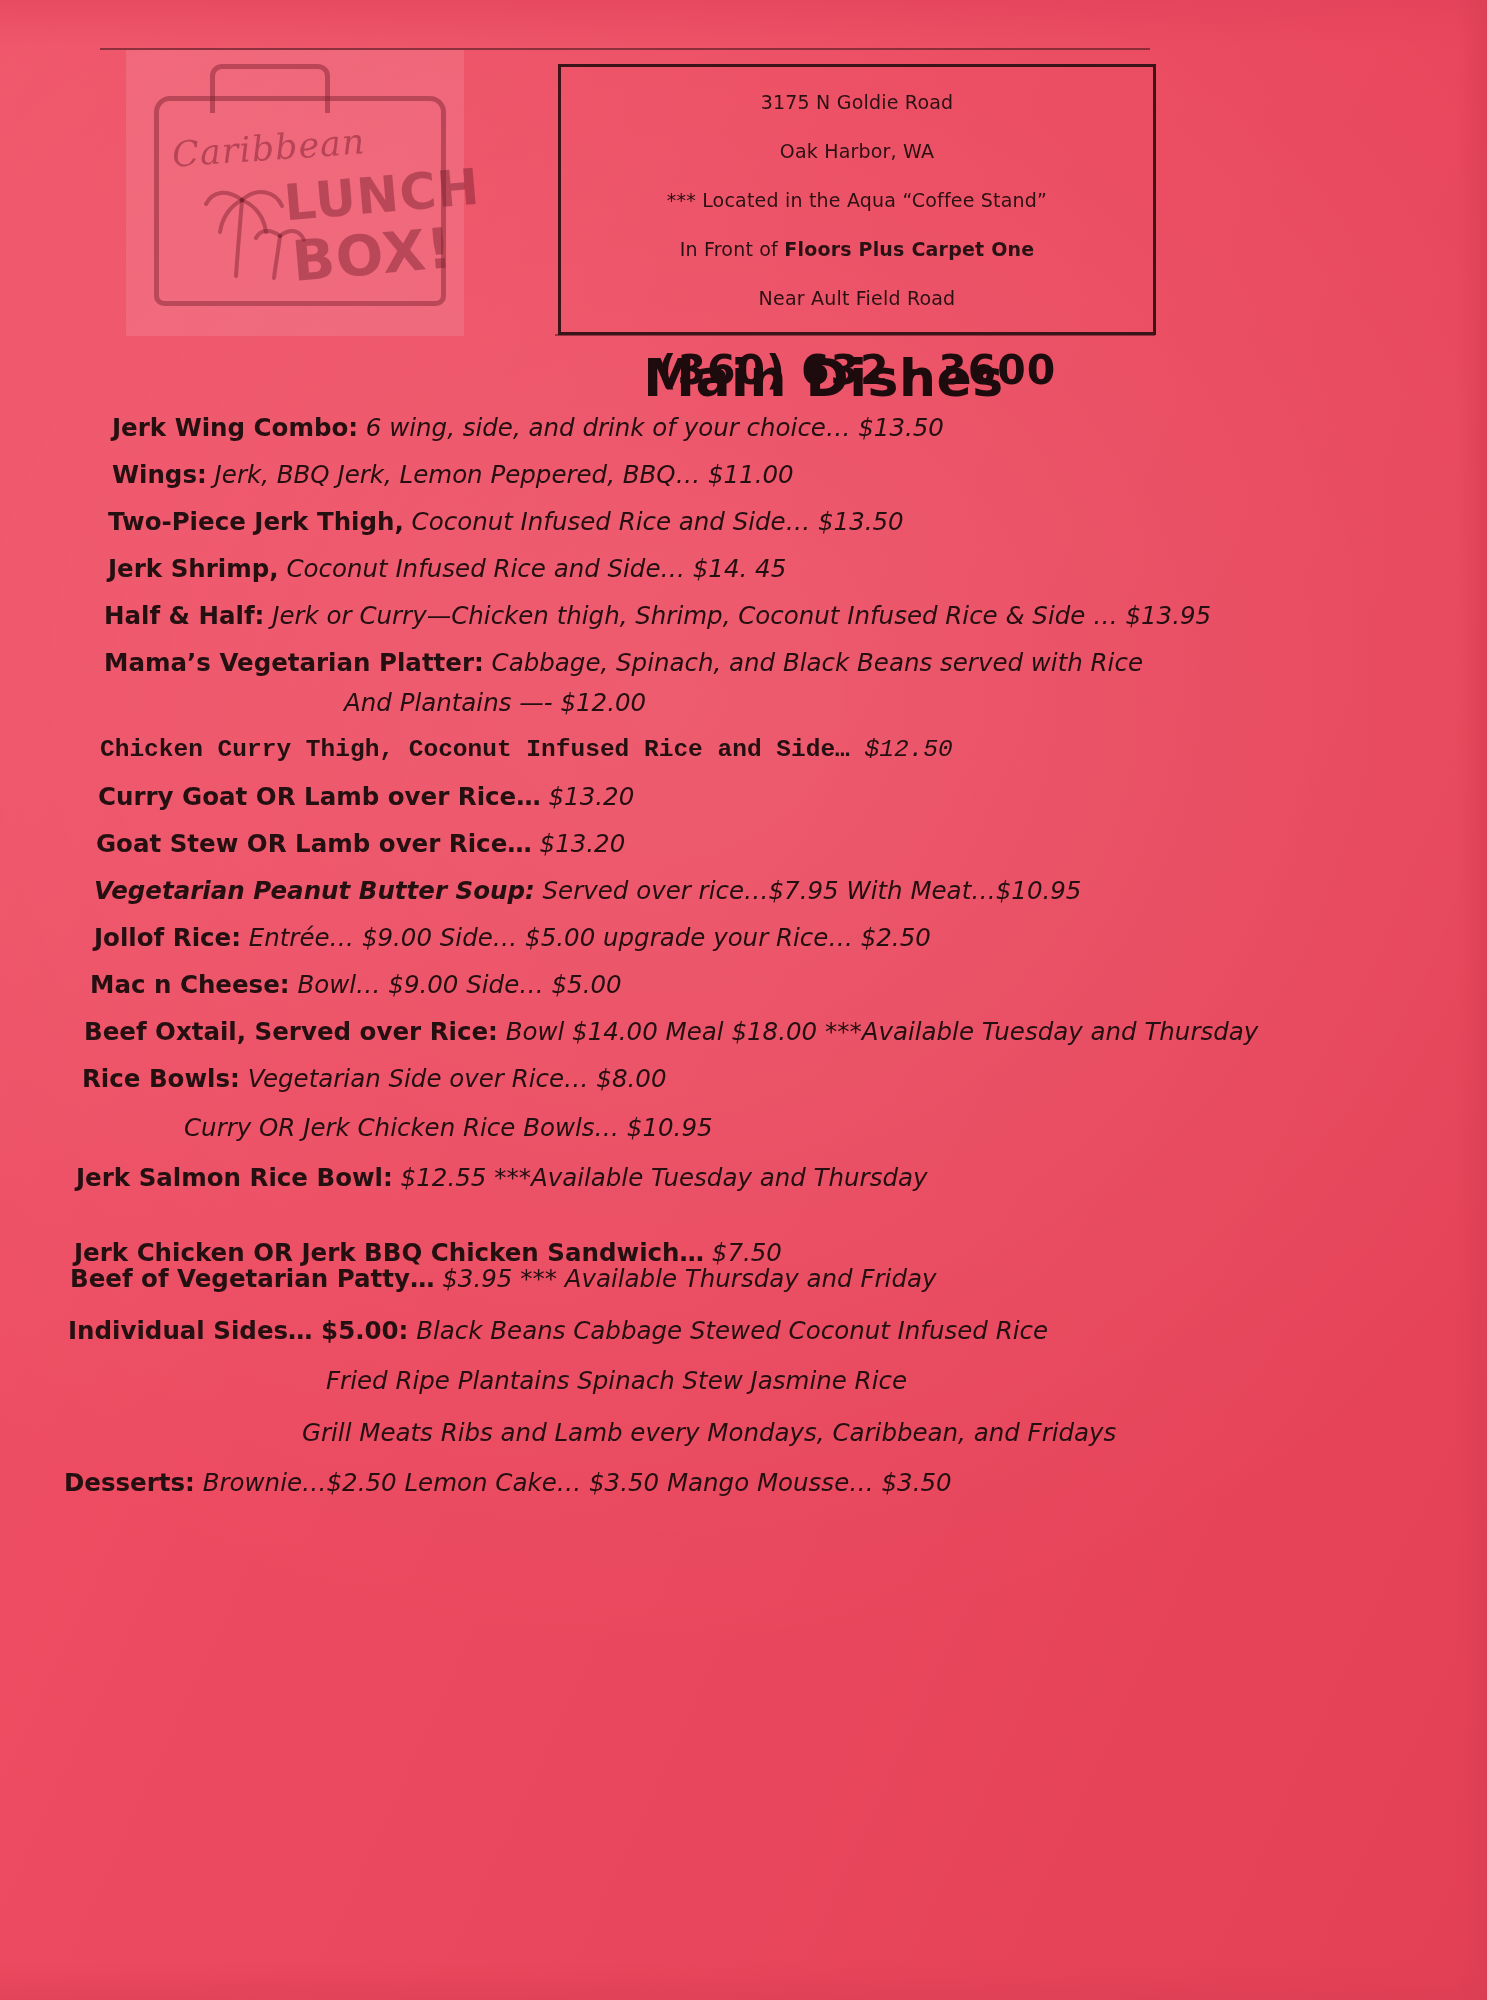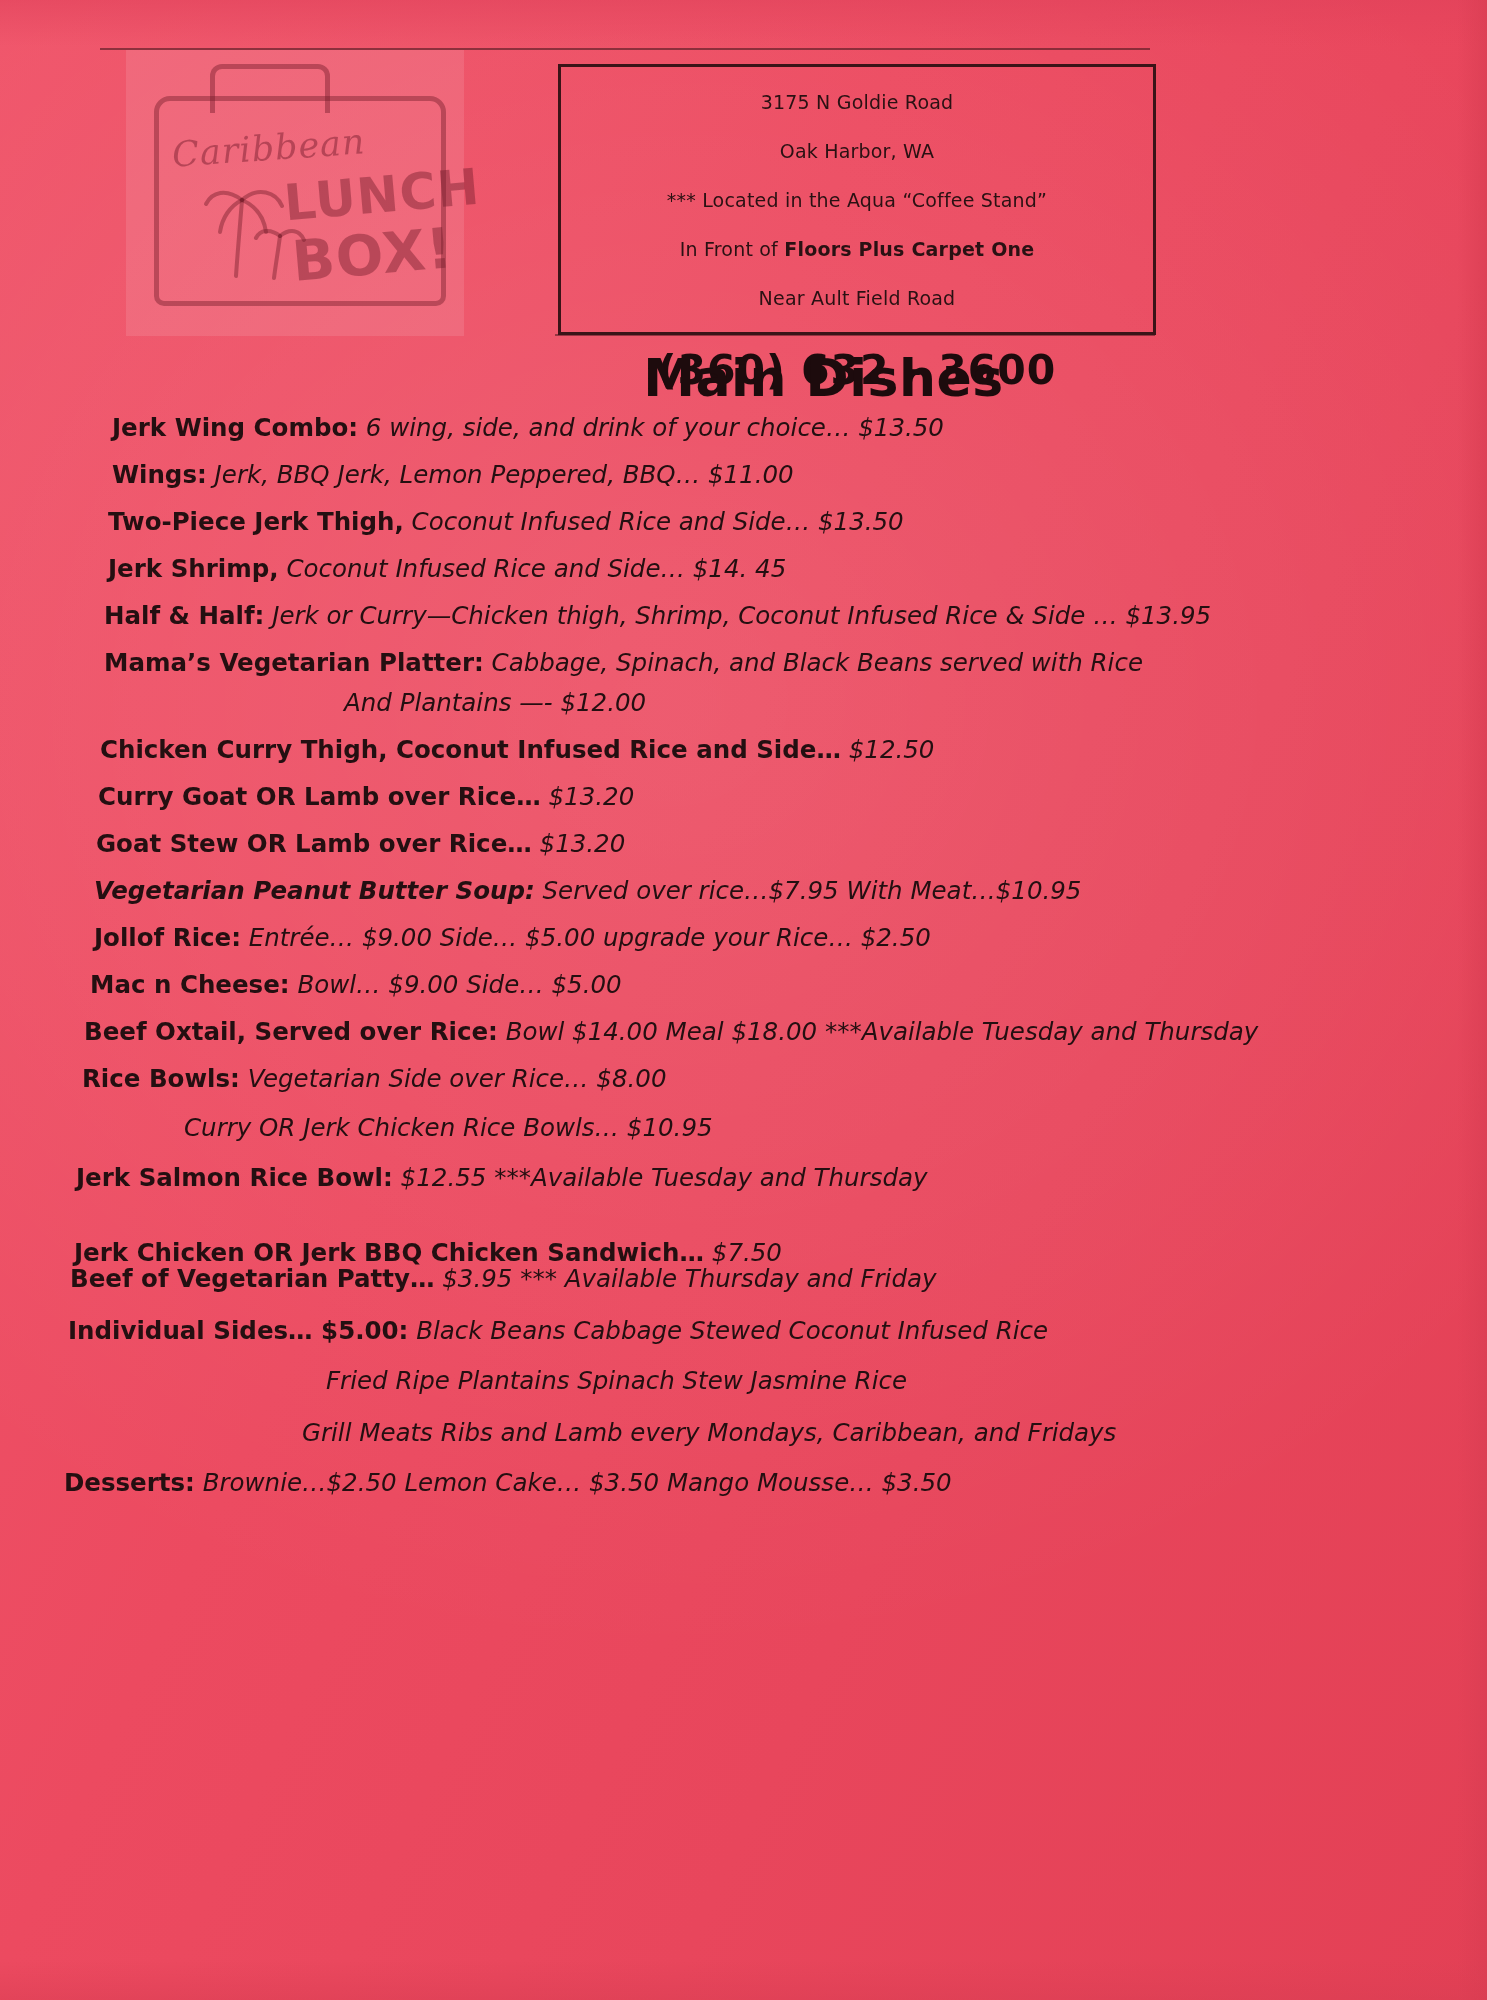--- a/index.html
+++ b/index.html
@@ -235,21 +235,21 @@
   <div class="main-title">Main Dishes</div>
 
   <div class="menu" id="menu-list">
       <div class="line" style="position: absolute; left: 112px; top: 0px;"><span class="b">Jerk Wing Combo:</span><span class="i"> 6 wing, side, and drink of your choice… $13.50</span></div>
       <div class="line" style="position: absolute; left: 112px; top: 47px;"><span class="b">Wings:</span><span class="i"> Jerk, BBQ Jerk, Lemon Peppered, BBQ… $11.00</span></div>
       <div class="line" style="position: absolute; left: 108px; top: 94px;"><span class="b">Two-Piece Jerk Thigh,</span><span class="i"> Coconut Infused Rice and Side… $13.50</span></div>
       <div class="line" style="position: absolute; left: 108px; top: 141px;"><span class="b">Jerk Shrimp,</span><span class="i">  Coconut Infused Rice and Side… $14. 45</span></div>
       <div class="line" style="position: absolute; left: 104px; top: 188px;"><span class="b">Half &amp; Half:</span><span class="i"> Jerk or Curry—Chicken thigh, Shrimp, Coconut Infused Rice &amp; Side … $13.95</span></div>
       <div class="line" style="position: absolute; left: 104px; top: 235px;"><span class="b">Mama’s Vegetarian Platter:</span><span class="i"> Cabbage, Spinach, and Black Beans served with Rice</span></div>
       <div class="line" style="position: absolute; left: 344px; top: 275px;"><span class="i">And Plantains —- $12.00</span></div>
-      <div class="line" style="position: absolute; left: 100px; top: 322px;"><span class="b">Chicken Curry Thigh, Coconut Infused Rice and Side…</span><span class="i"> $12.50</span></div>
+      <div class="line" style="position: absolute; left: 100px; top: 322px; font-family: Liberation Mono, monospace;"><span class="b">Chicken Curry Thigh, Coconut Infused Rice and Side…</span><span class="i"> $12.50</span></div>
       <div class="line" style="position: absolute; left: 98px; top: 369px;"><span class="b">Curry Goat OR Lamb over Rice…</span><span class="i"> $13.20</span></div>
       <div class="line" style="position: absolute; left: 96px; top: 416px;"><span class="b">Goat Stew OR Lamb over Rice…</span><span class="i"> $13.20</span></div>
       <div class="line" style="position: absolute; left: 94px; top: 463px;"><span class="bi">Vegetarian Peanut Butter Soup:</span><span class="i">  Served over rice…$7.95  With Meat…$10.95</span></div>
       <div class="line" style="position: absolute; left: 94px; top: 510px;"><span class="b">Jollof Rice:</span><span class="i"> Entrée… $9.00       Side… $5.00      upgrade your Rice… $2.50</span></div>
       <div class="line" style="position: absolute; left: 90px; top: 557px;"><span class="b">Mac n Cheese:</span><span class="i"> Bowl… $9.00       Side… $5.00</span></div>
       <div class="line" style="position: absolute; left: 84px; top: 604px;"><span class="b">Beef Oxtail, Served over Rice:</span><span class="i"> Bowl $14.00 Meal $18.00 ***Available Tuesday and Thursday</span></div>
       <div class="line" style="position: absolute; left: 82px; top: 651px;"><span class="b">Rice Bowls:</span><span class="i"> Vegetarian Side over Rice… $8.00</span></div>
       <div class="line" style="position: absolute; left: 184px; top: 700px;"><span class="i">Curry OR Jerk Chicken Rice Bowls… $10.95</span></div>
       <div class="line" style="position: absolute; left: 76px; top: 750px;"><span class="b">Jerk Salmon Rice Bowl:</span><span class="i"> $12.55 ***Available Tuesday and Thursday</span></div>
       <div class="line" style="position: absolute; left: 74px; top: 825px;"><span class="b">Jerk Chicken OR Jerk BBQ Chicken Sandwich…</span><span class="i"> $7.50</span></div>

